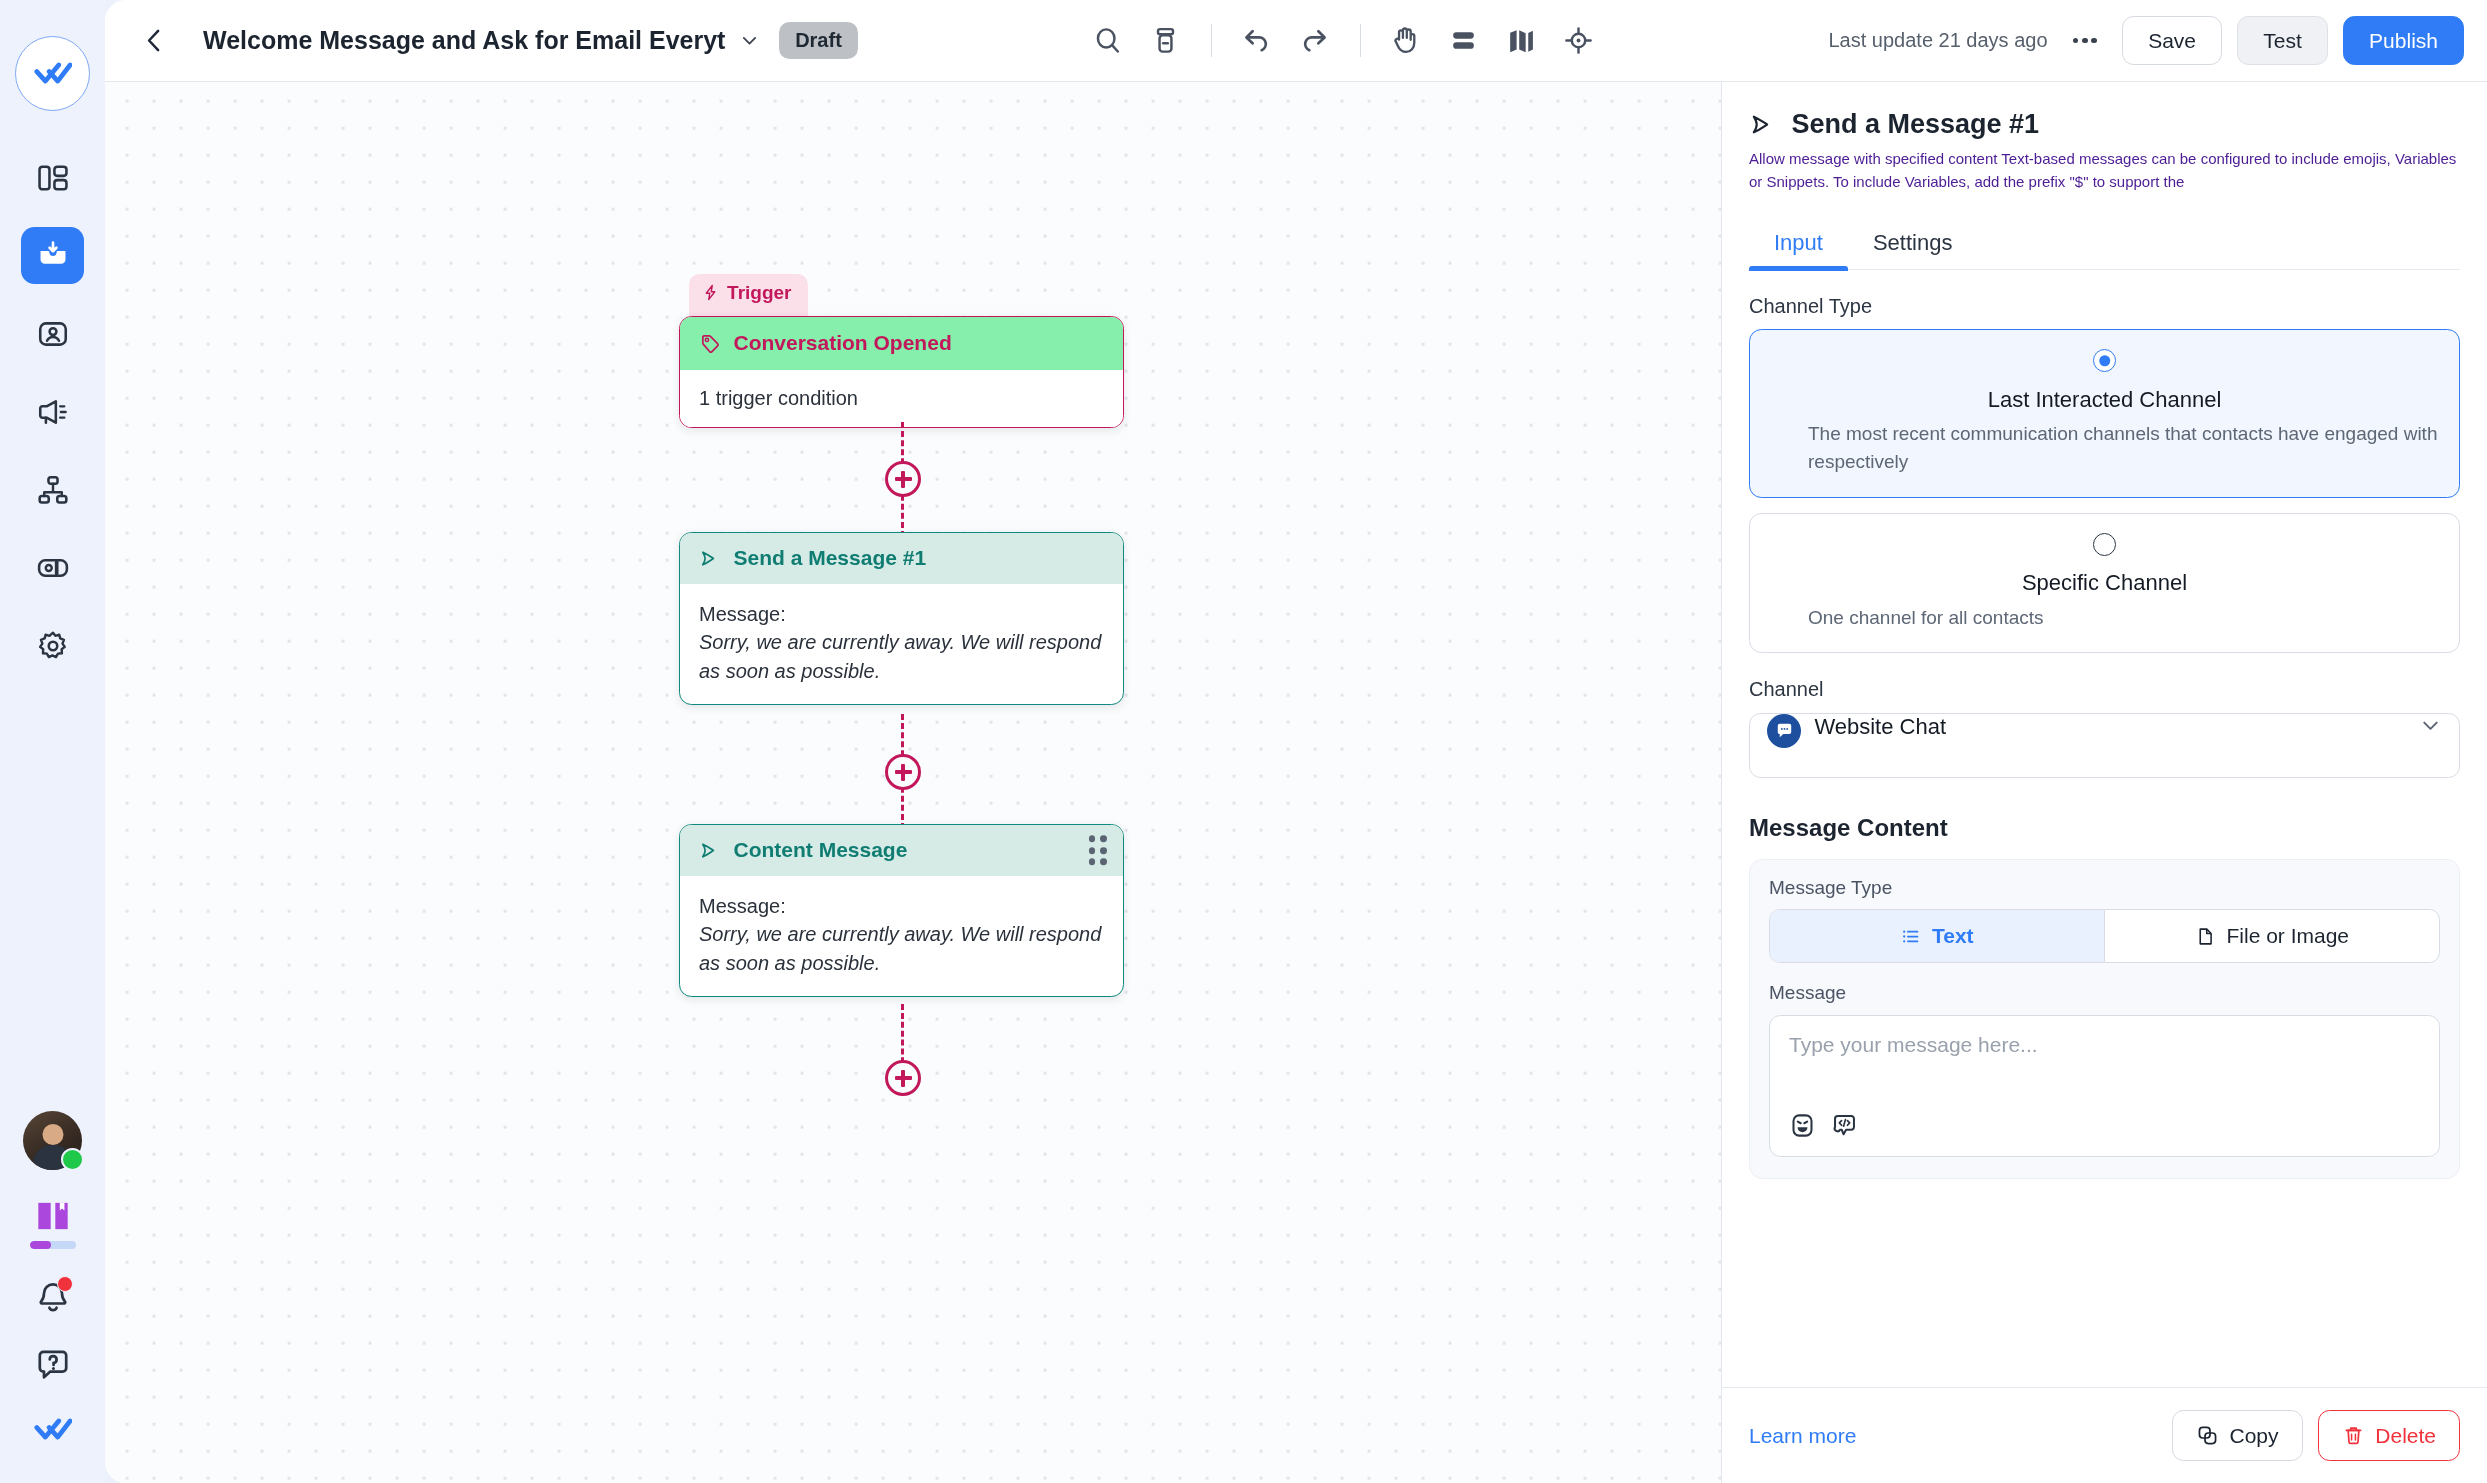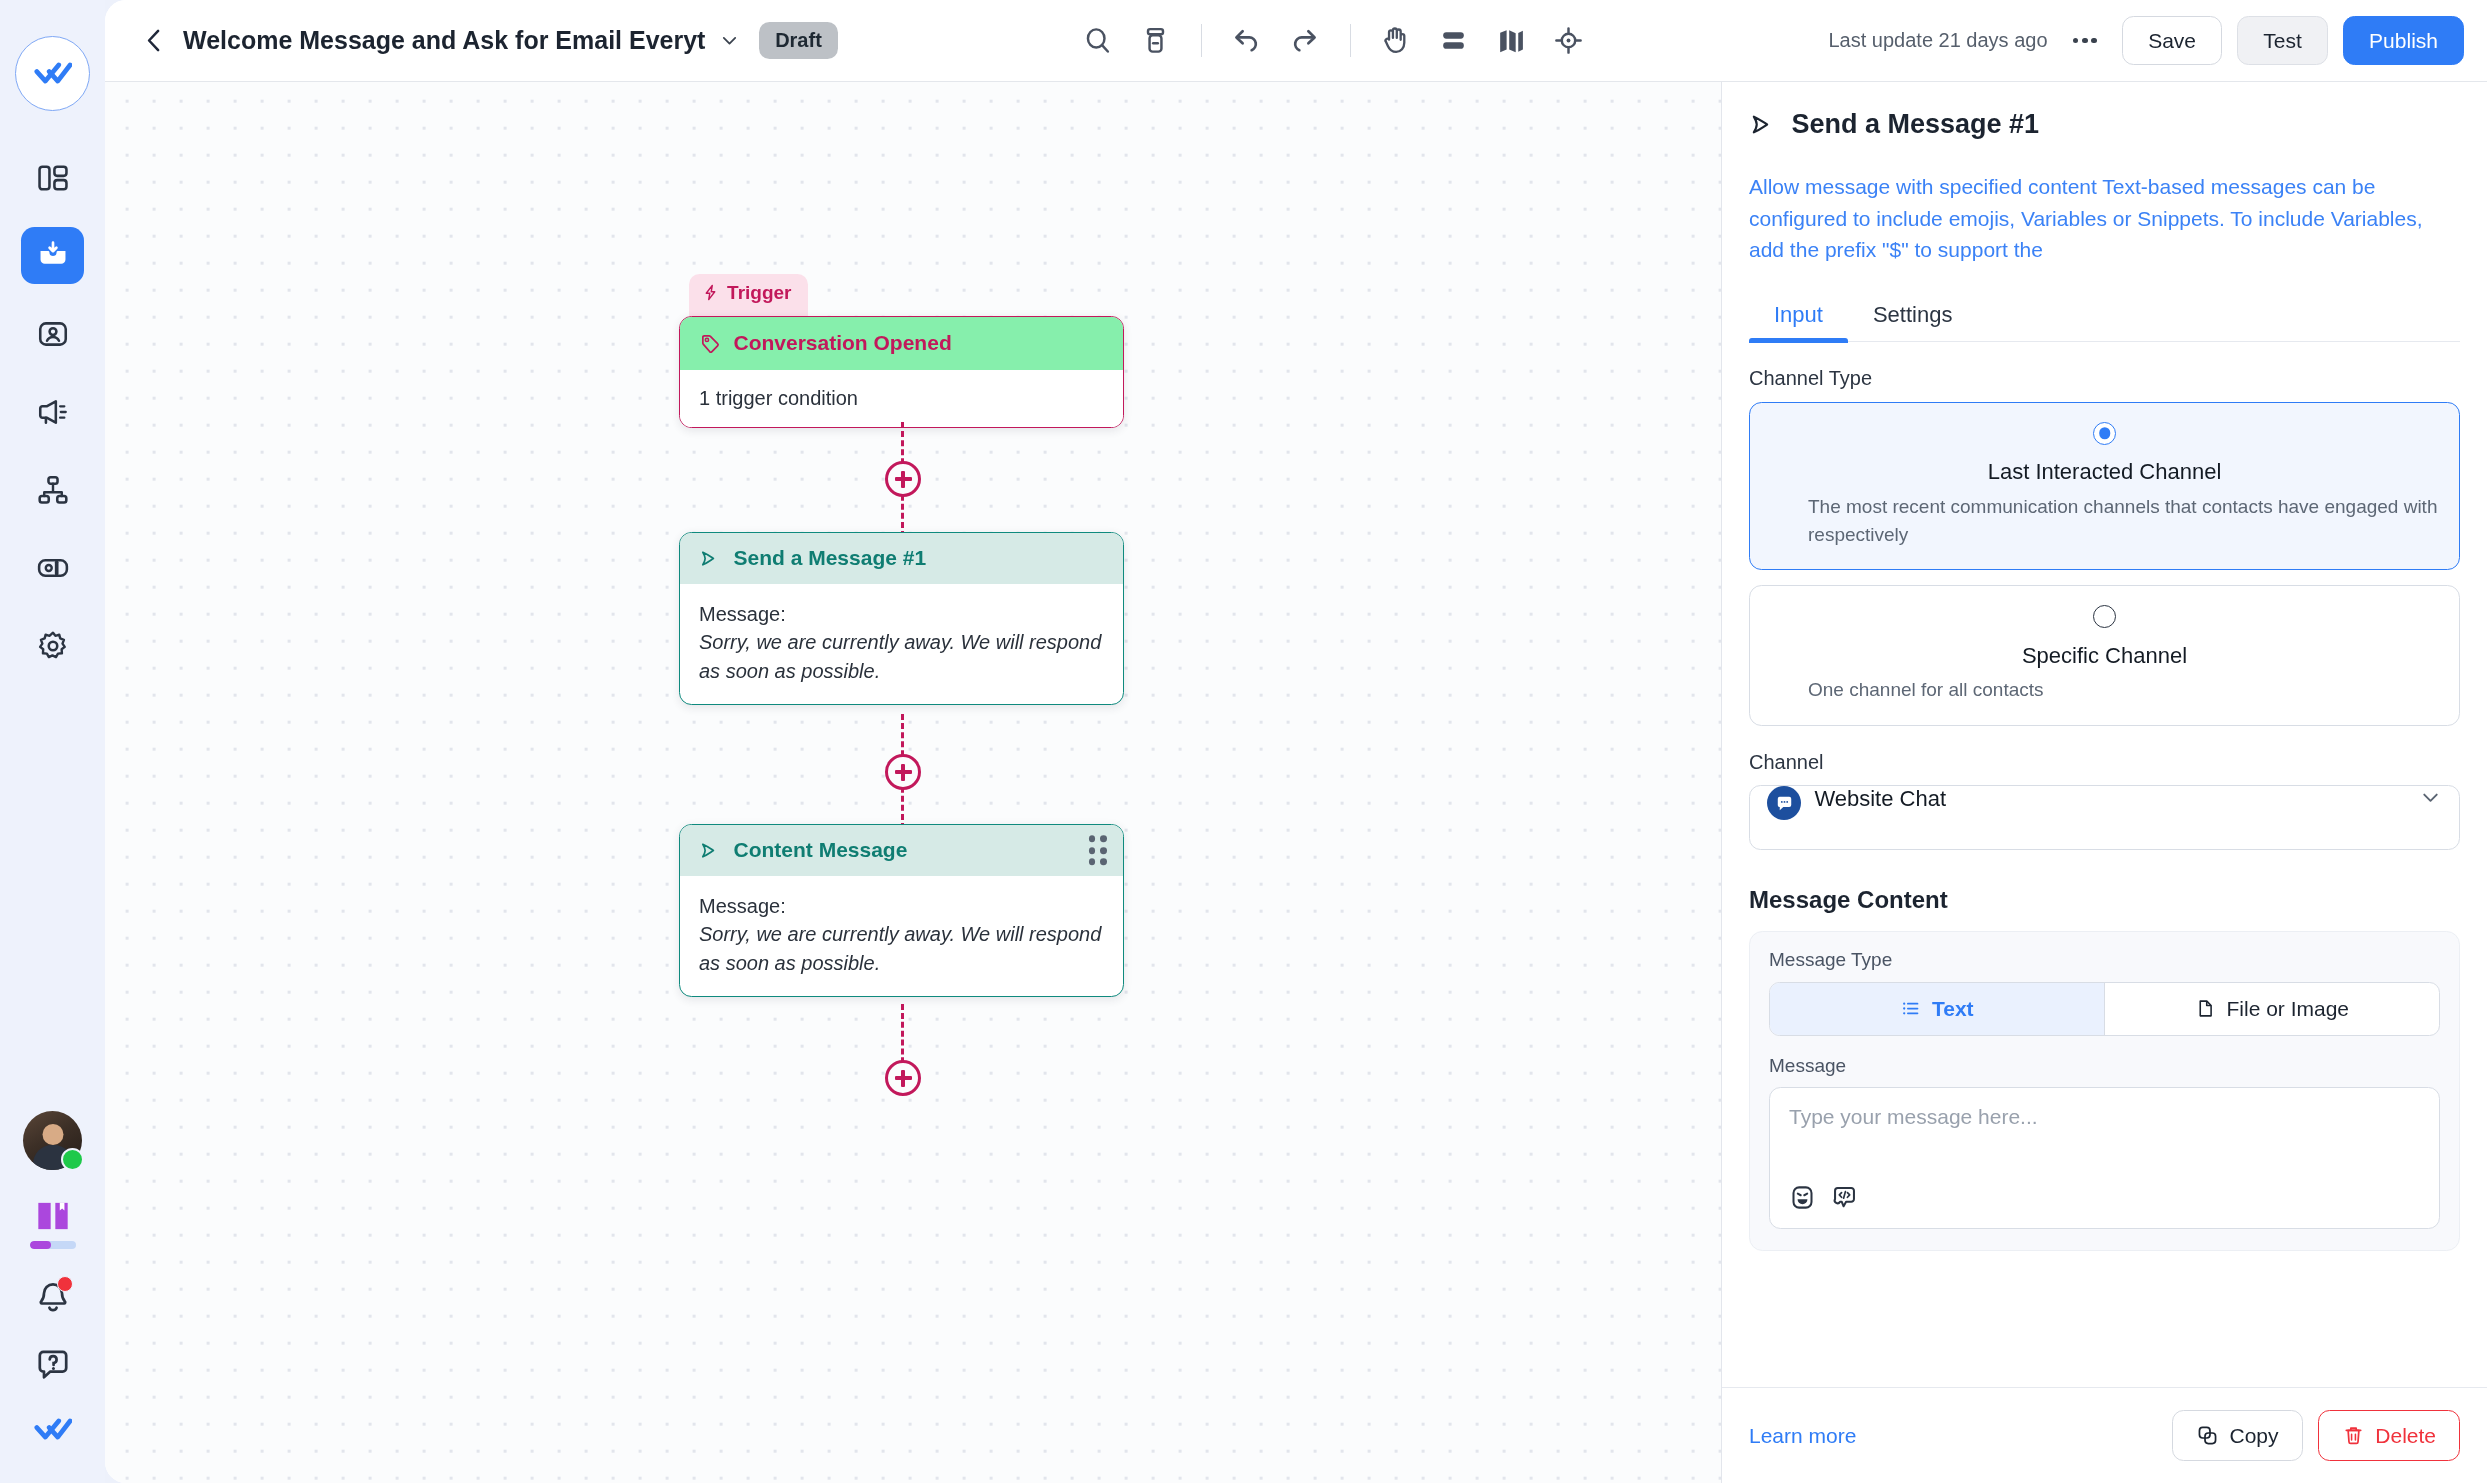--- a/index.html
+++ b/index.html
@@ -90,21 +90,21 @@
     display: flex; align-items: center;
     padding: 0 23px 0 29px;
     position: relative; z-index: 30;
   }
   .back-btn {
     width: 40px; height: 40px; display: flex; align-items: center; justify-content: center;
     cursor: pointer; flex-shrink: 0;
   }
   .flow-title {
     font-size: 25px; font-weight: 700; color: #1c2430;
-    margin-left: 9px; white-space: nowrap;
+    margin-left: 29px; white-space: nowrap;
   }
   .title-caret { margin-left: 13.4px; display: flex; align-items: center; cursor: pointer; }
   .draft-badge {
     margin-left: 19px;
     background: #bdc1c6; color: #1f2933;
     font-size: 20px; font-weight: 700;
     padding: 6.7px 16.3px; border-radius: 10.5px;
     white-space: nowrap;
   }
   .hdr-tools {
@@ -230,22 +230,22 @@
     border-top: 1px solid #e4e7ec;
     display: flex; flex-direction: column;
     position: relative;
   }
   .panel-scroll { flex: 1; overflow: hidden; padding: 27px 27px 0 27px; }
   .panel-title {
     display: flex; align-items: center; gap: 13.4px;
     font-size: 27px; font-weight: 700; color: #1c2430;
   }
   .panel-desc {
-    margin-top: 31px;
-    font-size: 21px; color: #3b82f6; line-height: 1.5;
+    margin-top: 8px;
+    font-size: 15px; color: #4c1d95; line-height: 1.5;
   }
   .tabs {
     margin-top: 25px;
     display: flex; gap: 0;
     border-bottom: 1.9px solid #e6e9ef;
   }
   .tab {
     font-size: 22px; color: #2c3542;
     padding: 11.5px 25px 13.4px;
     cursor: pointer; position: relative;

